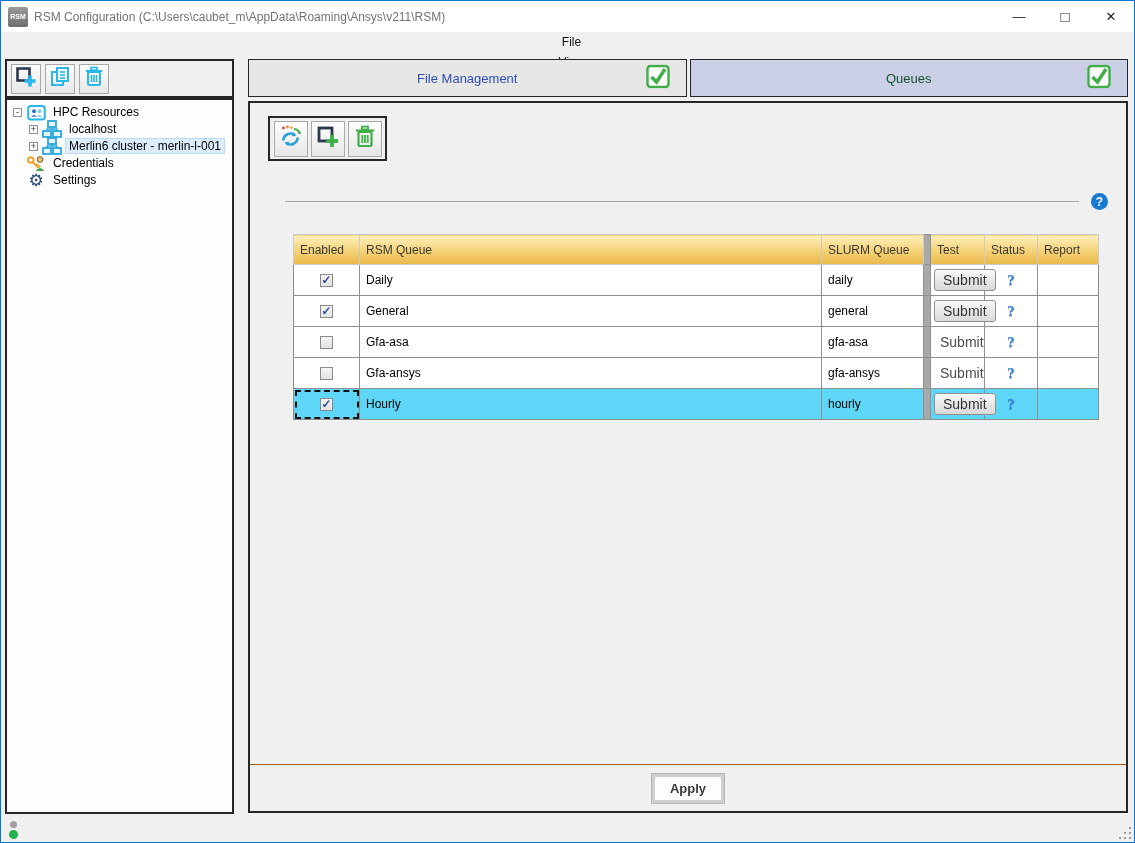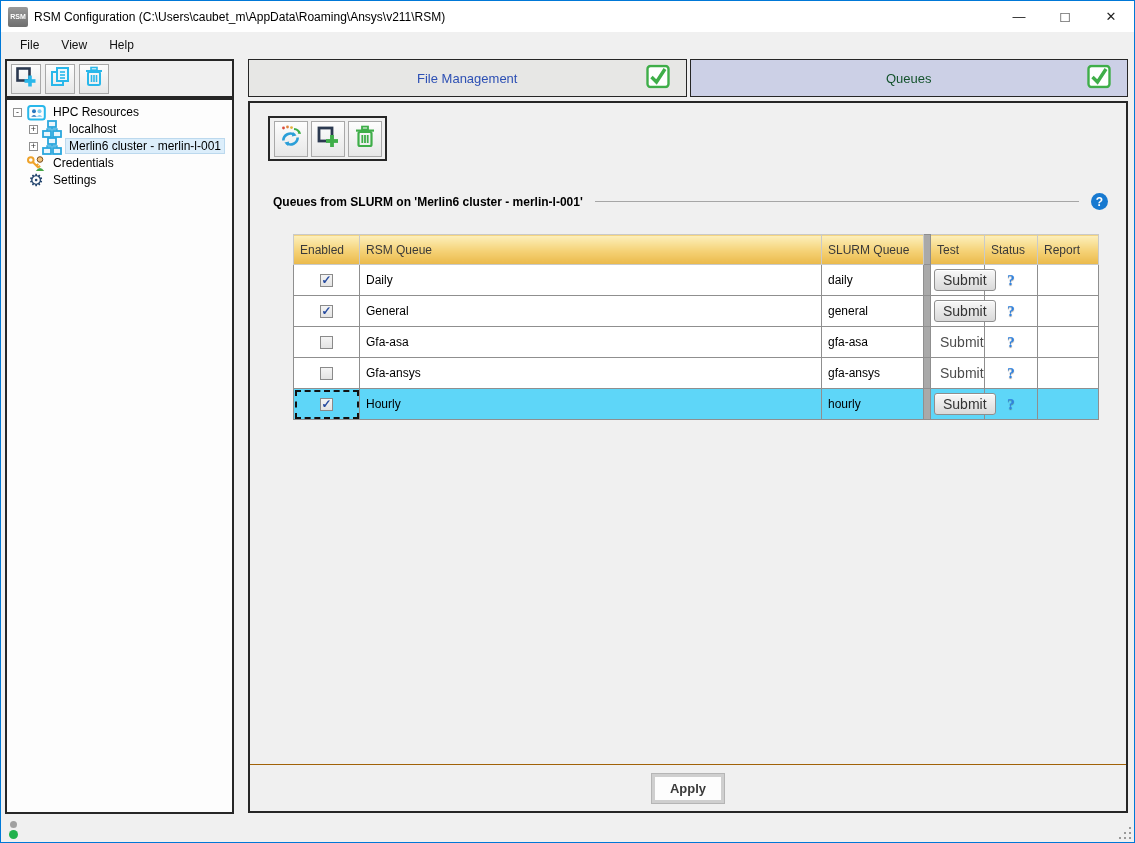--- a/index.html
+++ b/index.html
@@ -5,26 +5,26 @@
   * { margin:0; padding:0; box-sizing:border-box; }
   html,body { background:#cfcfcf; font-family:"Liberation Sans", sans-serif; }
   .window {
     position:relative; width:1135px; height:843px; background:#f0f0f0;
     border:1px solid #0078d7; overflow:hidden; font-size:12px; color:#000;
   }
   
   .titlebar { position:absolute; left:0; top:0; right:0; height:31px; background:#ffffff; display:flex; align-items:center; }
   .app-icon { width:20px; height:20px; margin:0 6px 0 7px; background:linear-gradient(#9a9a9a,#6e6e6e); border-radius:2px;
     color:#fff; font-size:7px; font-weight:bold; display:flex; align-items:center; justify-content:center; }
-  .title-text { font-size:12px; color:#000000; }
+  .title-text { font-size:12px; color:#737373; }
   .win-controls { margin-left:auto; display:flex; height:100%; }
   .win-btn { width:46px; height:100%; display:flex; align-items:center; justify-content:center; font-size:13px; color:#222; cursor:default; }
   .win-btn.max { font-size:15px; }
   
-  .menubar { position:absolute; left:0; top:31px; right:0; height:25px; background:#f0f0f0; display:flex; align-items:center; padding-left:8px; }
+  .menubar { position:absolute; left:0; top:31px; right:0; height:25px; background:#f0f0f0; display:flex; align-items:center; padding-left:8px;flex-direction:column; }
   .menu-item { padding:3px 11px; color:#111; }
   
   .left-toolbar-box { position:absolute; left:4px; top:58px; width:229px; height:39px; border:2px solid #262626; background:#f0f0f0; display:flex; align-items:center; padding-left:4px; gap:4px; }
   .tool-btn { width:30px; height:30px; border:1px solid #a9a9a9; background:linear-gradient(#fdfdfd,#e7e7e7); display:flex; align-items:center; justify-content:center; }
   .tree-box { position:absolute; left:4px; top:97px; width:229px; height:716px; border:2px solid #262626; background:#fdfdfd; padding-top:4px; overflow:hidden; }
   .tree-item { display:flex; align-items:center; height:16px; margin:0 0 1px 0; padding-left:6px; white-space:nowrap; }
   .tree-item.lvl1 { padding-left:22px; }
   .expander { width:9px; height:9px; border:1px solid #8f8f8f; background:#fff; font-size:9px; line-height:7px; text-align:center; color:#333; margin-right:4px; flex:0 0 9px; }
   .expander:empty { visibility:hidden; }
   .tree-icon { width:20px; height:18px; margin-right:4px; display:flex; align-items:center; justify-content:center; flex:0 0 20px; }
@@ -250,21 +250,20 @@
             <rect x="8" y="1.6" width="6" height="2.8" fill="none" stroke="#3fae49" stroke-width="1.8"></rect>
             <line x1="8.3" y1="10" x2="8.3" y2="18" stroke="#3fae49" stroke-width="1.8"></line>
             <line x1="11" y1="10" x2="11" y2="18" stroke="#3fae49" stroke-width="1.8"></line>
             <line x1="13.7" y1="10" x2="13.7" y2="18" stroke="#3fae49" stroke-width="1.8"></line>
           </svg>
         </span>
       </div>
     </div>
 
     <div class="heading-row">
-      <span class="heading-text">Queues from SLURM on 'Merlin6 cluster - merlin-l-001'</span>
       <span class="heading-rule"></span>
       <span class="help-icon">?</span>
     </div>
 
     <table class="queues-table">
       <colgroup>
         <col style="width:66px">
           <col style="width:462px">
           <col style="width:102px">
         <col style="width:7px">

